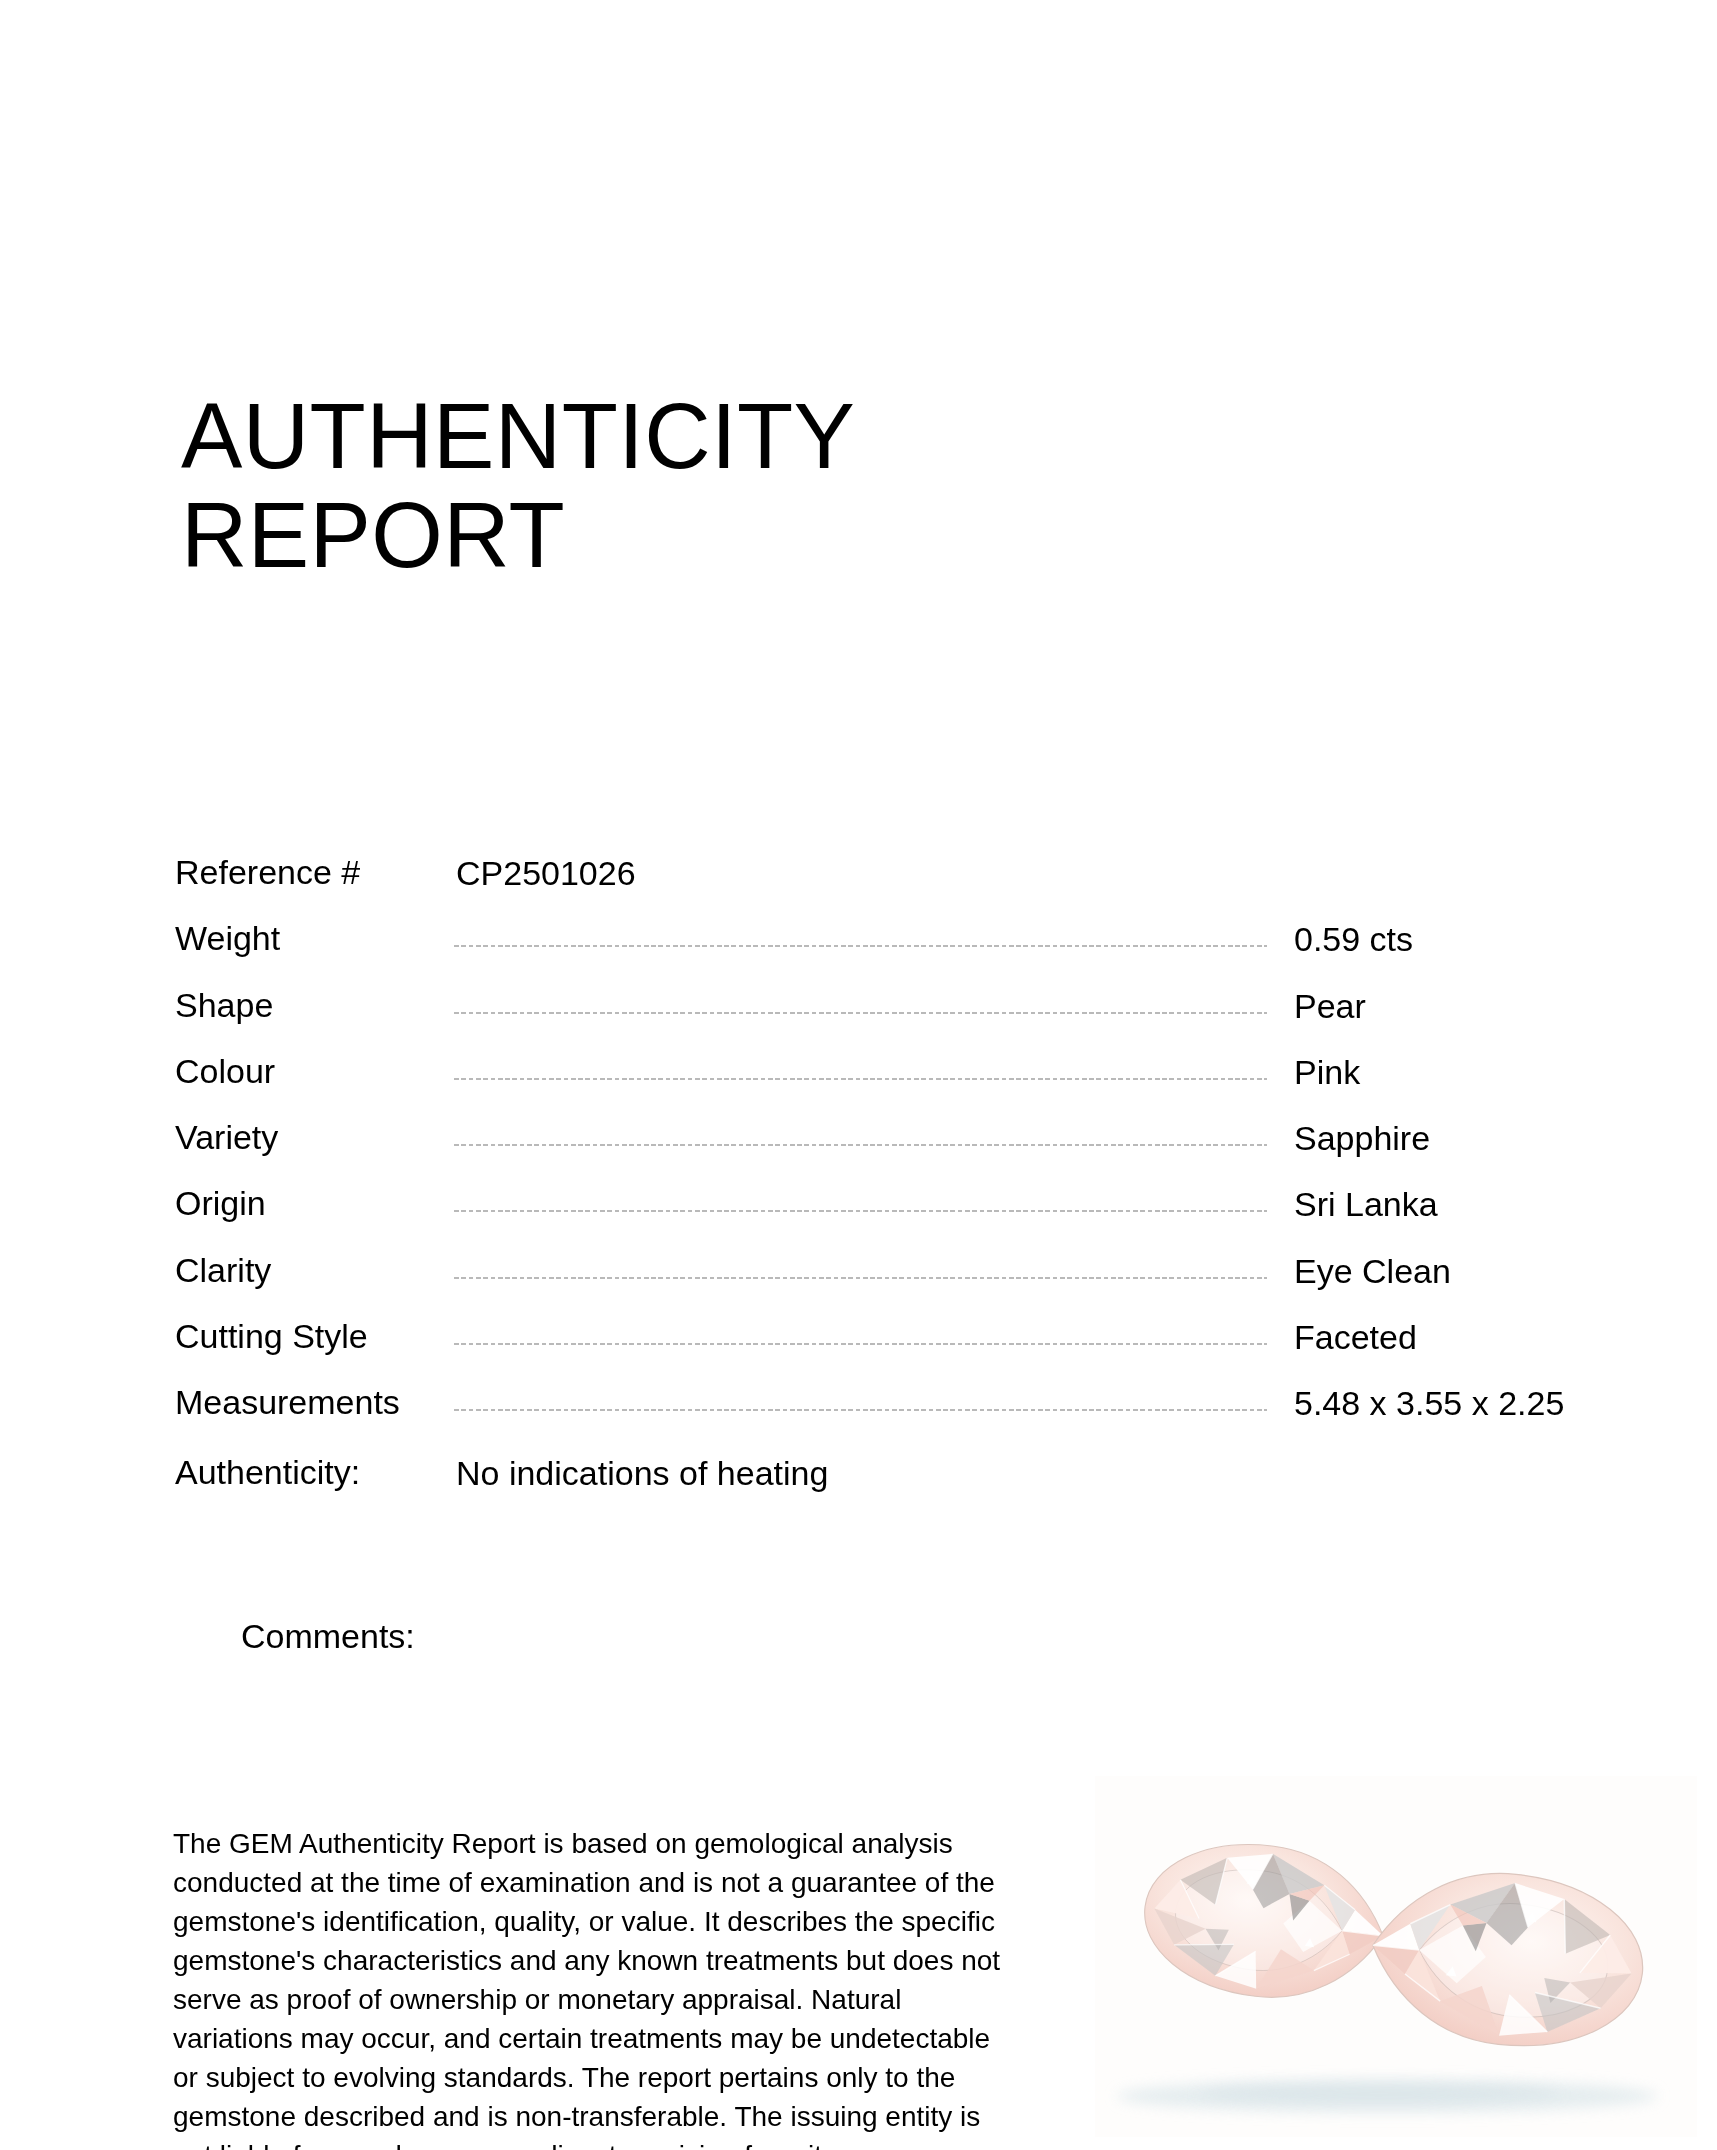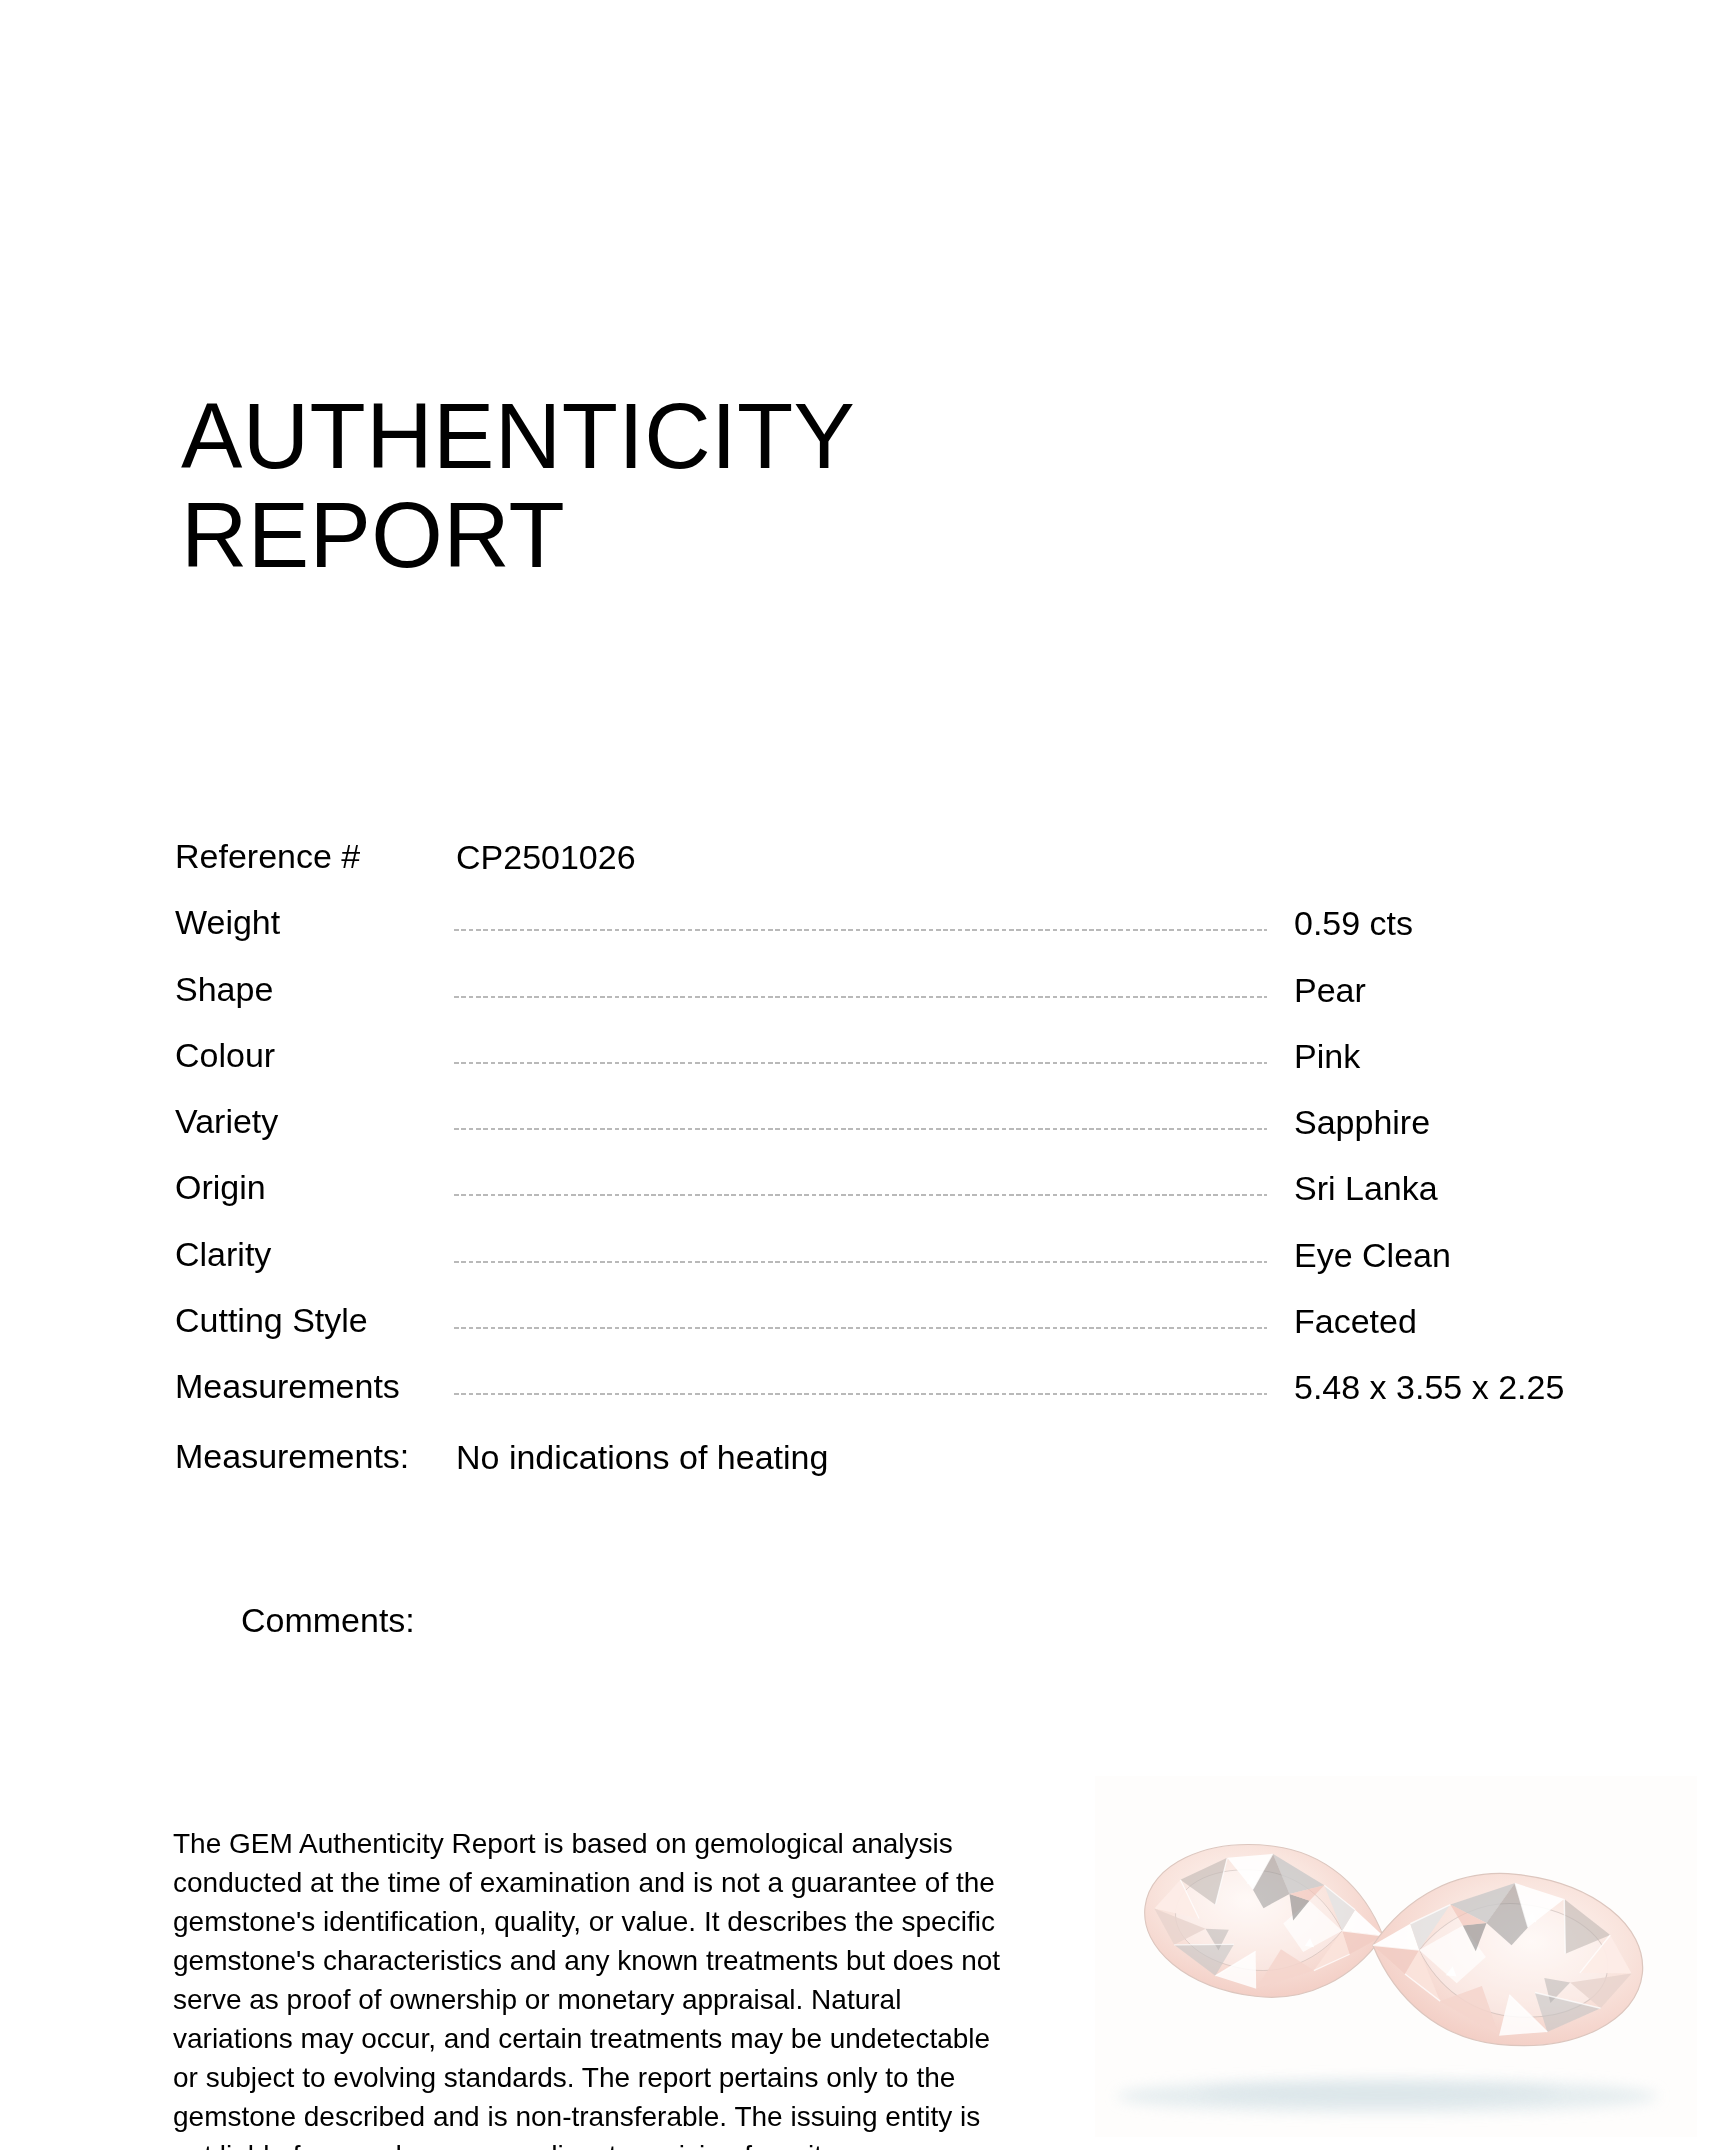--- a/index.html
+++ b/index.html
@@ -26,21 +26,21 @@
   .subtitle {
     position: absolute;
     left: 181px;
     top: 387px;
     font-size: 92px;
     font-weight: 400;
     line-height: 1.075;
     white-space: pre-line;
     letter-spacing: 0.4px;
   }
-  .row { position: absolute; left: 0; width: 1709px; height: 52px; }
+  .row { position: absolute; left: 0; width: 1709px; height: 52px; margin-top: 16px; }
   .row .label {
     position: absolute;
     left: 175px;
     top: 0;
     font-size: 34px;
     line-height: 1;
     white-space: pre;
   }
   .row.comments-row .label { left: 241px; }
   .row .leader {
@@ -133,21 +133,21 @@
     <span class="leader"></span>
     <span class="value-right">Faceted</span>
   </div>
   <div class="row" style="top:1369px">
     <span class="label">Measurements</span>
     <span class="leader"></span>
     <span class="value-right">5.48 x 3.55 x 2.25</span>
   </div>
 
   <div class="row" style="top:1439px">
-    <span class="label">Measurements:</span>
+    <span class="label">Authenticity:</span>
     <span class="value-near">No indications of heating</span>
   </div>
 
   <div class="row comments-row" style="top:1603px">
     <span class="label">Comments:</span>
     <span class="value-near"></span>
   </div>
 
   <div class="disclaimer">The GEM Authenticity Report is based on gemological analysis
 conducted at the time of examination and is not a guarantee of the

